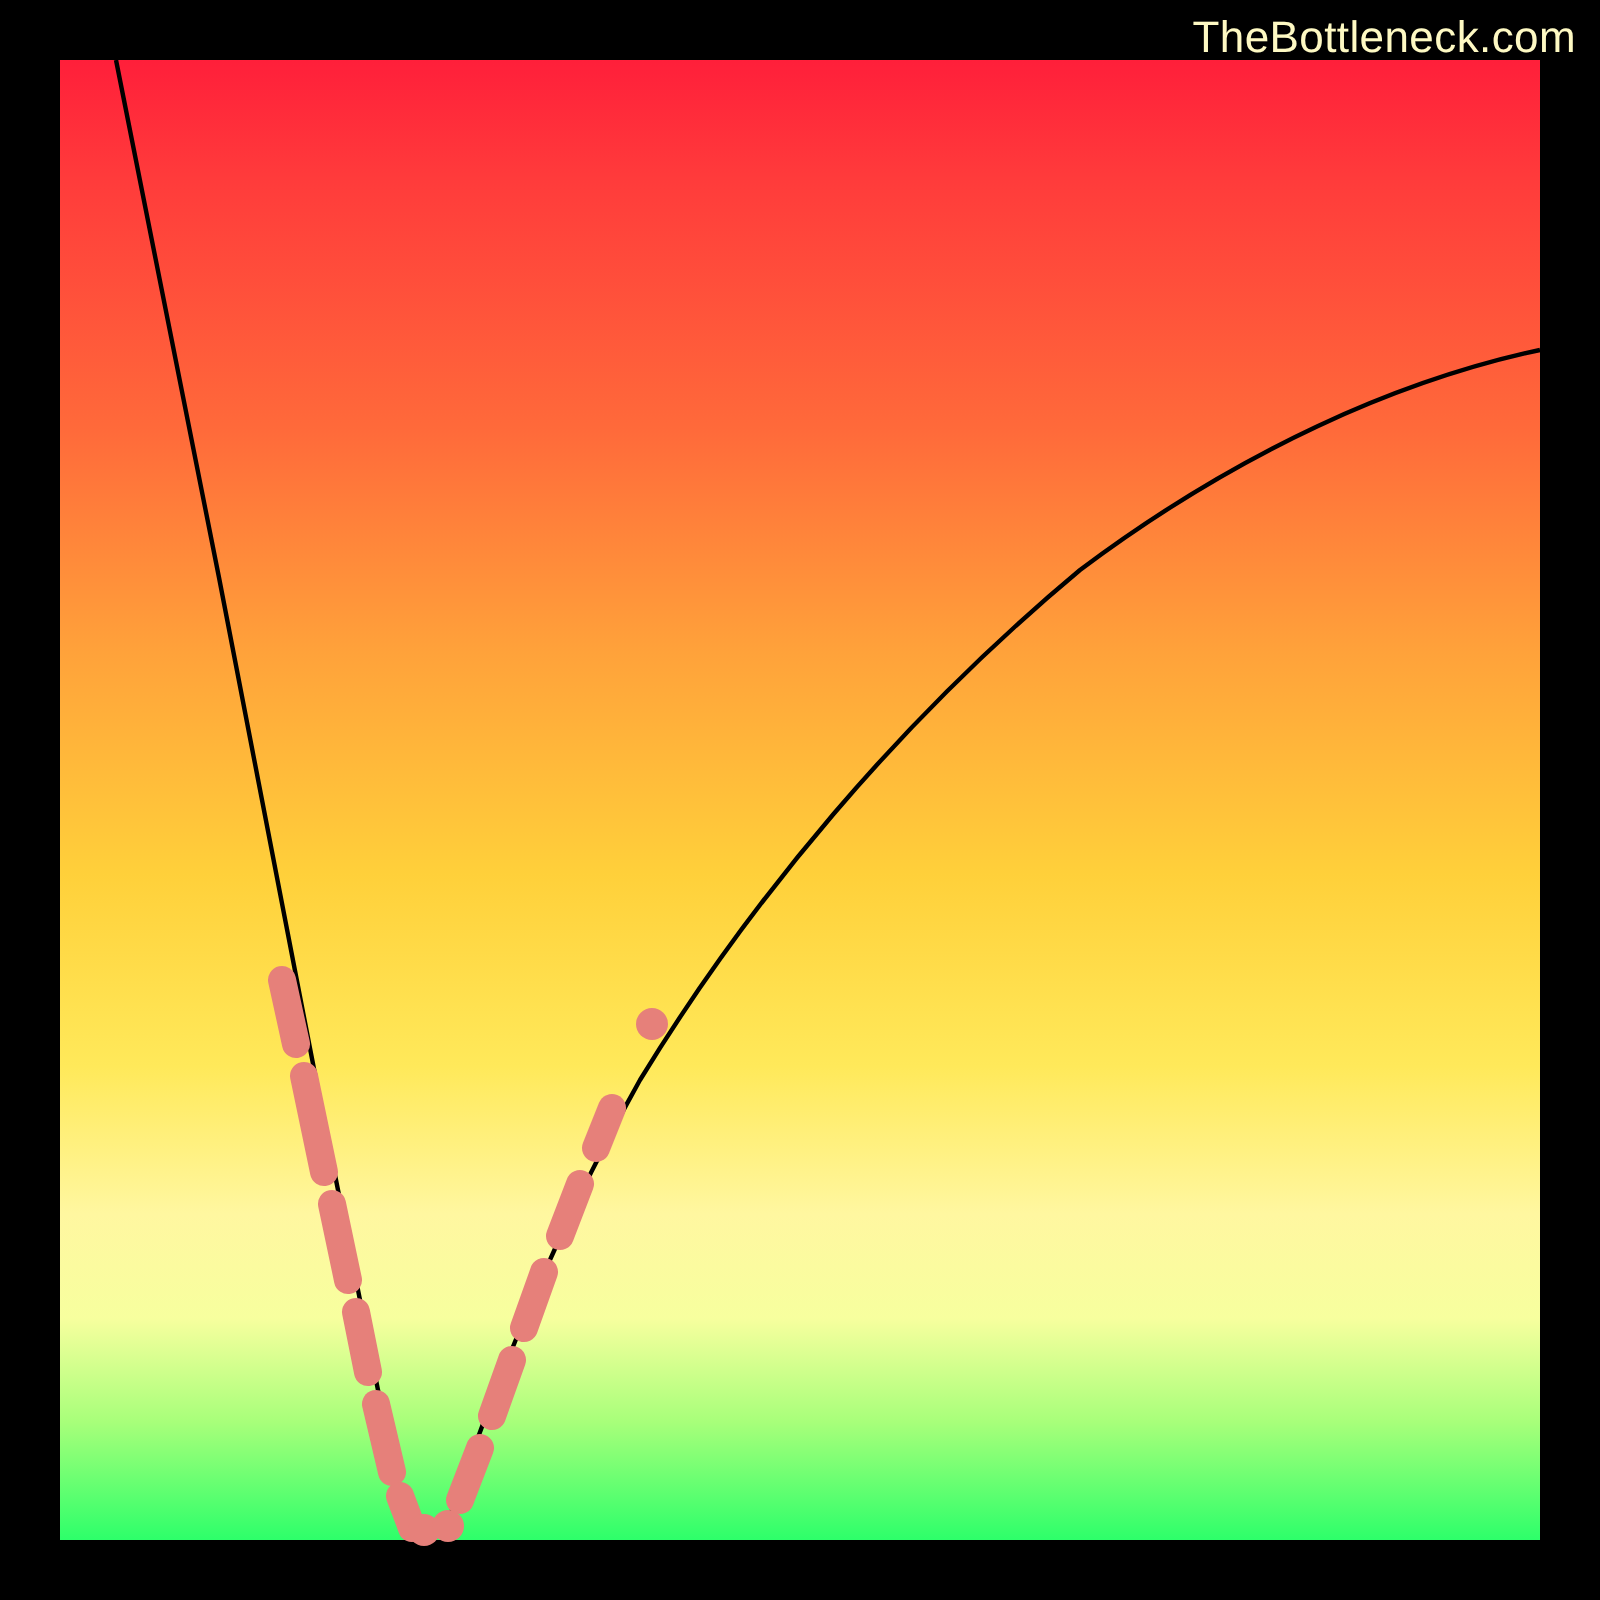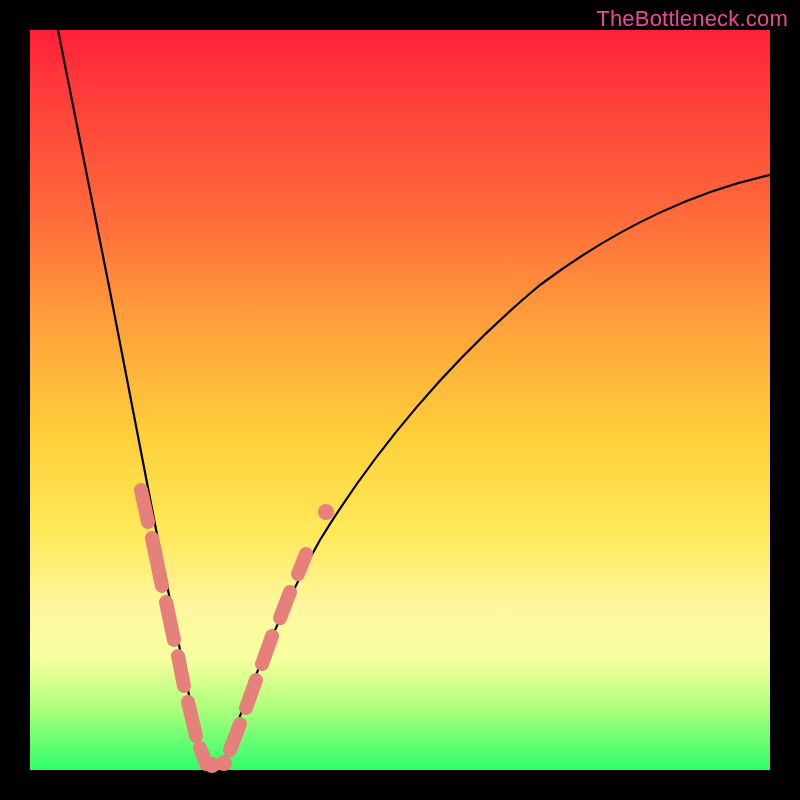--- a/index.html
+++ b/index.html
@@ -34,21 +34,21 @@
       #fff7a0 78%,
       #f7ff9e 85%,
       #a8ff7a 92%,
       #2dff6a 100%
     );
   }
   .watermark {
     position: absolute;
     top: 6px;
     right: 12px;
-    color: #ec4899;
+    color: #fef9c3;
     font-size: 22px;
     font-weight: 400;
     letter-spacing: 0.2px;
     user-select: none;
   }
   svg.curve {
     position: absolute;
     inset: 0;
     width: 740px;
     height: 740px;

